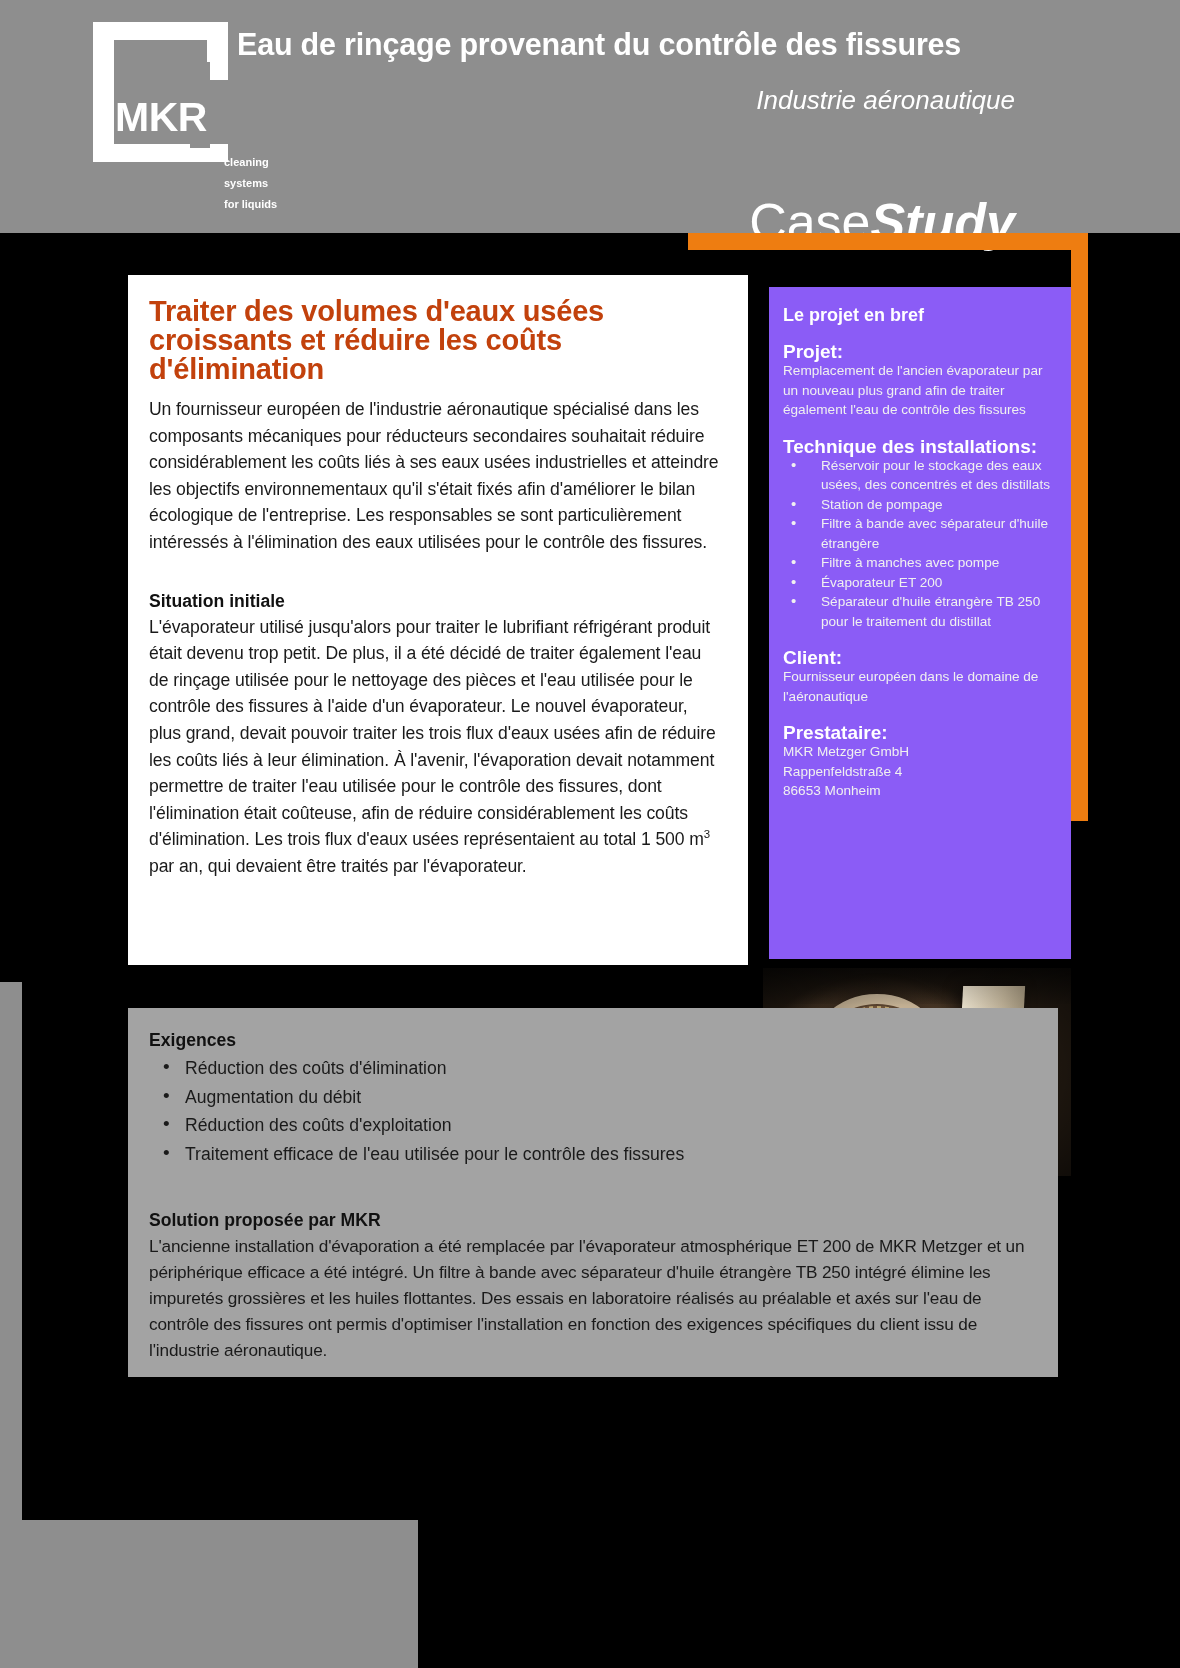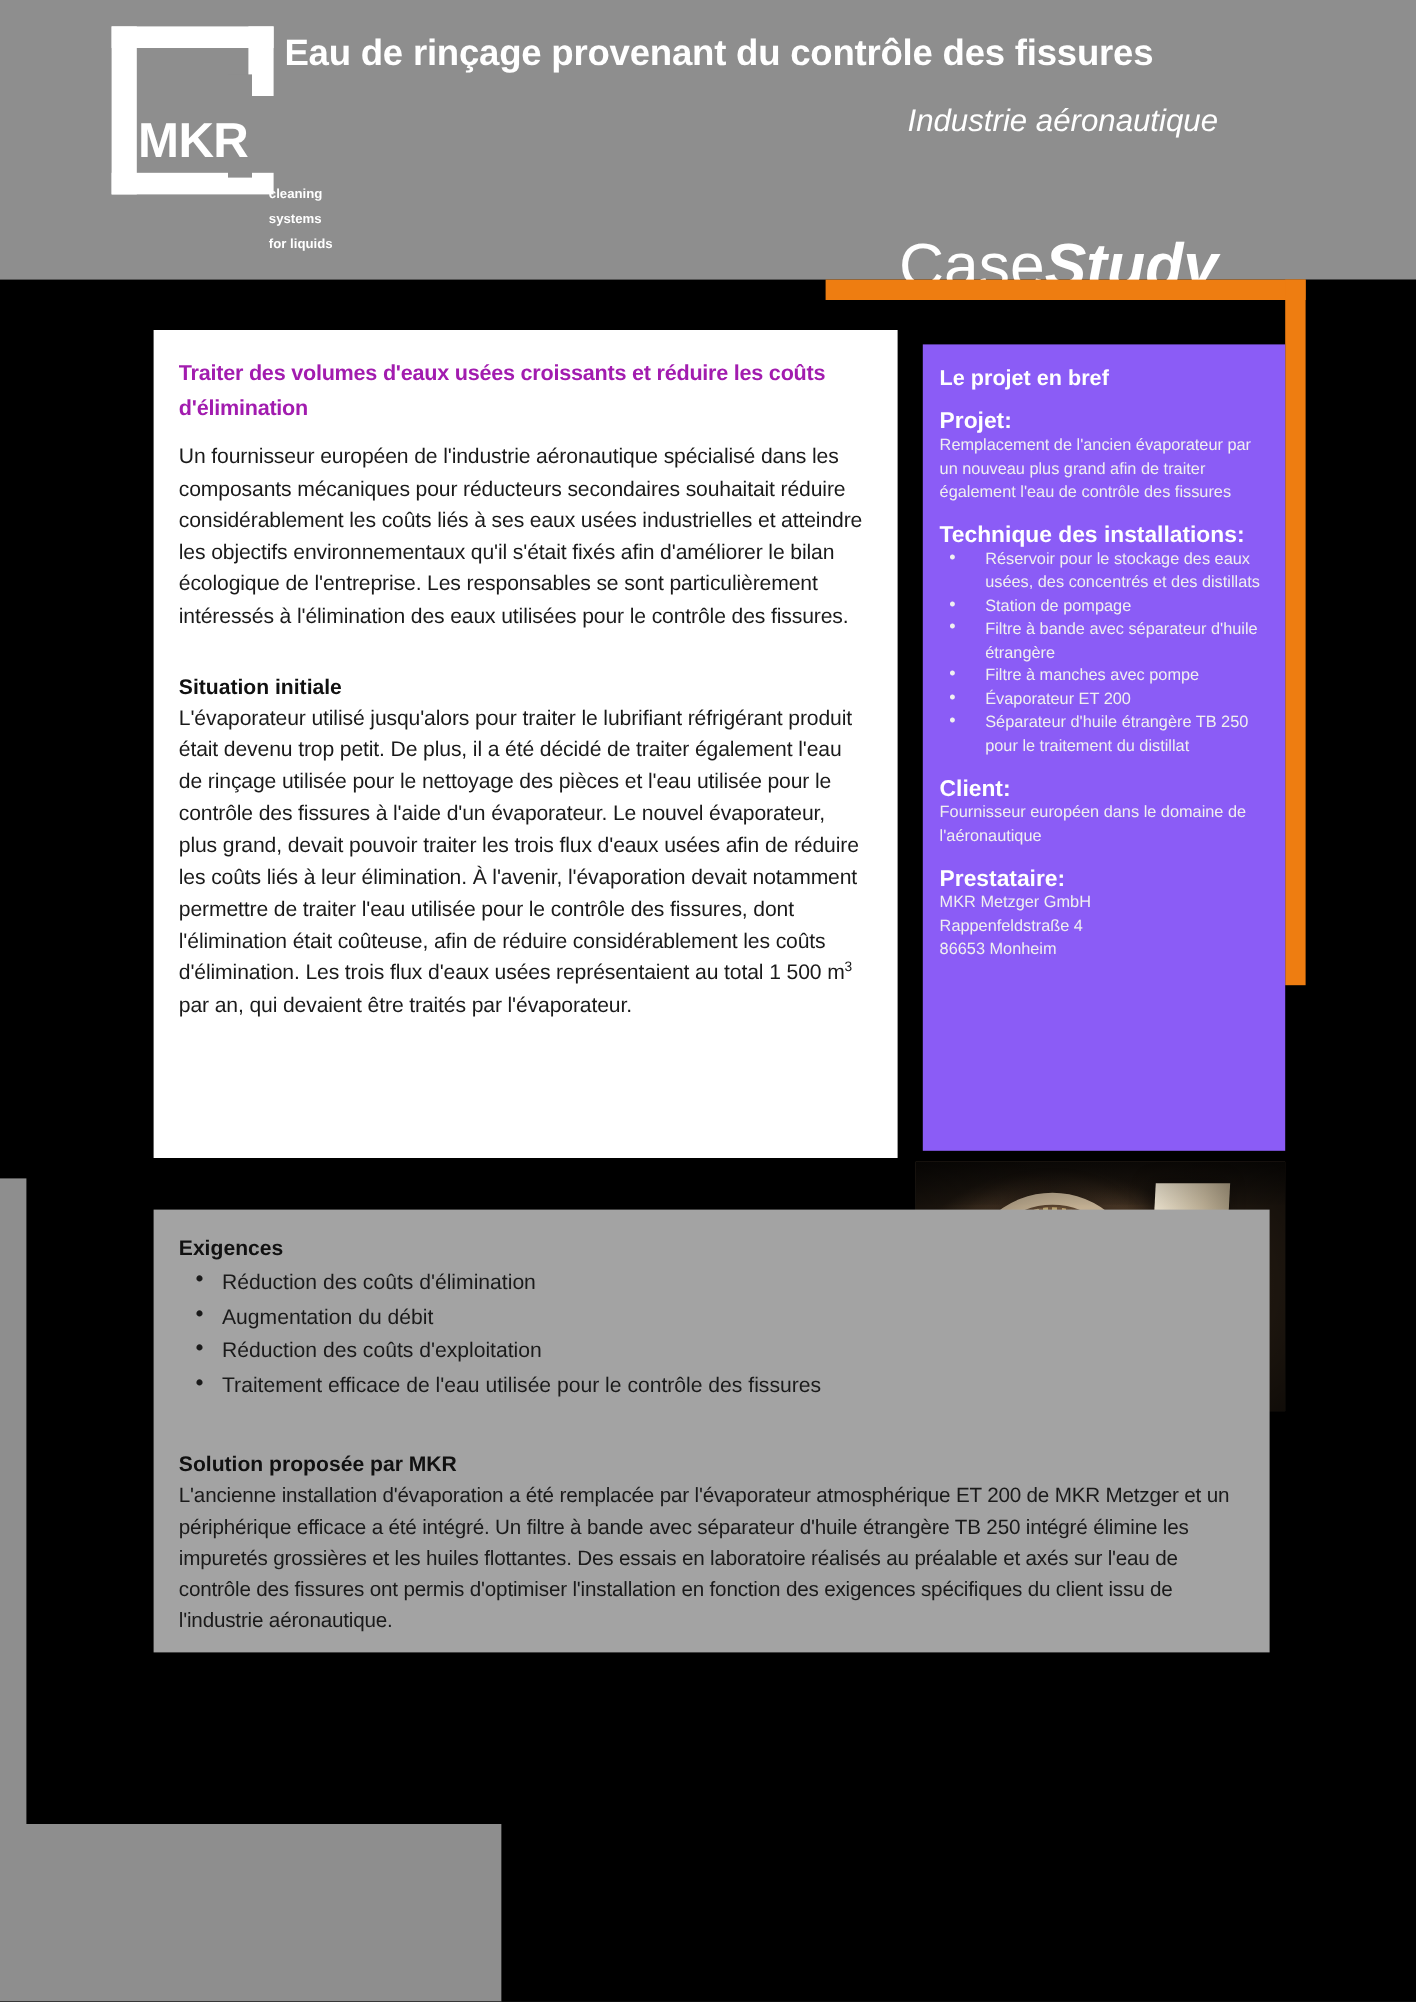--- a/index.html
+++ b/index.html
@@ -124,23 +124,23 @@
 
   
   #main-card {
     position: absolute;
     left: 128px; top: 275px;
     width: 620px; height: 690px;
     background: #ffffff;
     padding: 22px 26px 0 21px;
   }
   #main-title {
-    font-size: 18px;
-    font-weight: bold;
-    color: #a21caf;
+    font-size: 29px;
+    font-weight: bold;
+    color: #c2410c;
     line-height: 29px;
     margin: 0 0 12px 0;
     letter-spacing: -0.2px;
   }
   .body-p {
     font-size: 17.6px;
     line-height: 26.6px;
     color: #1a1a1a;
     margin: 0;
     letter-spacing: -0.1px;

